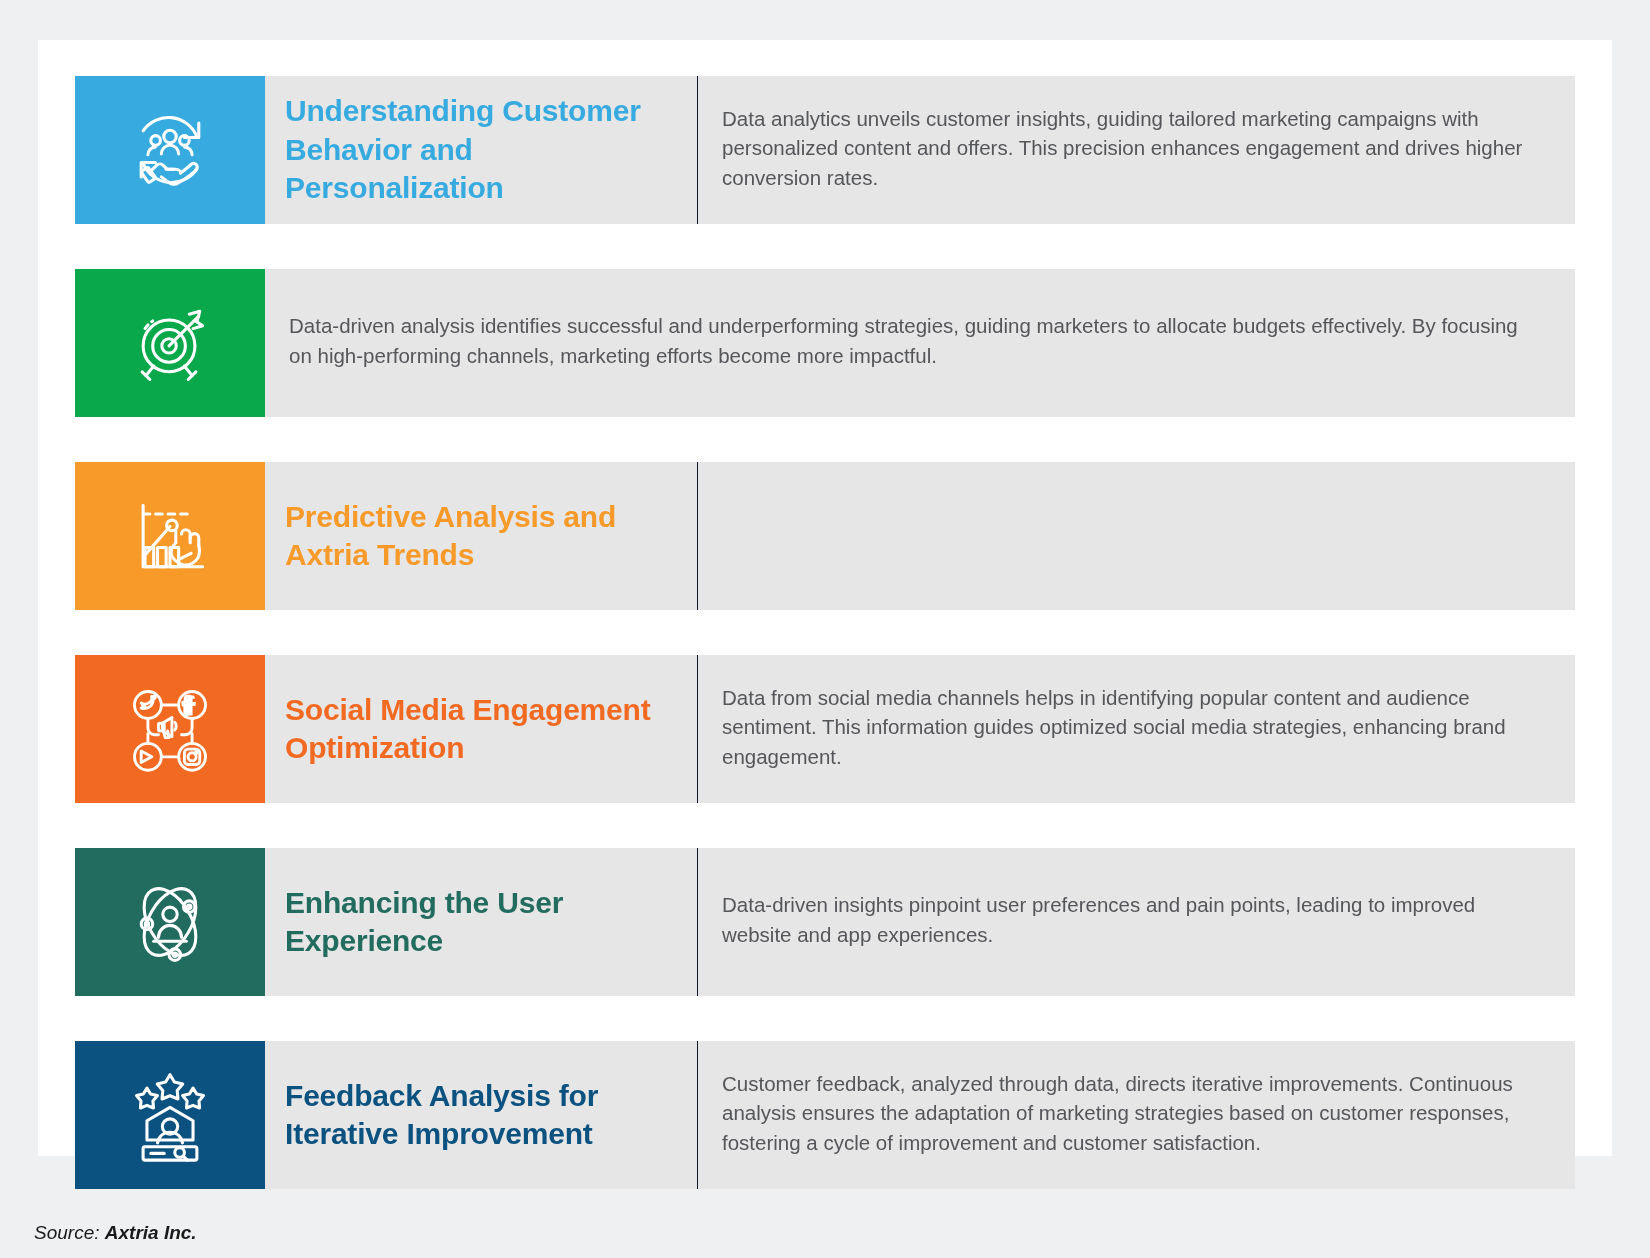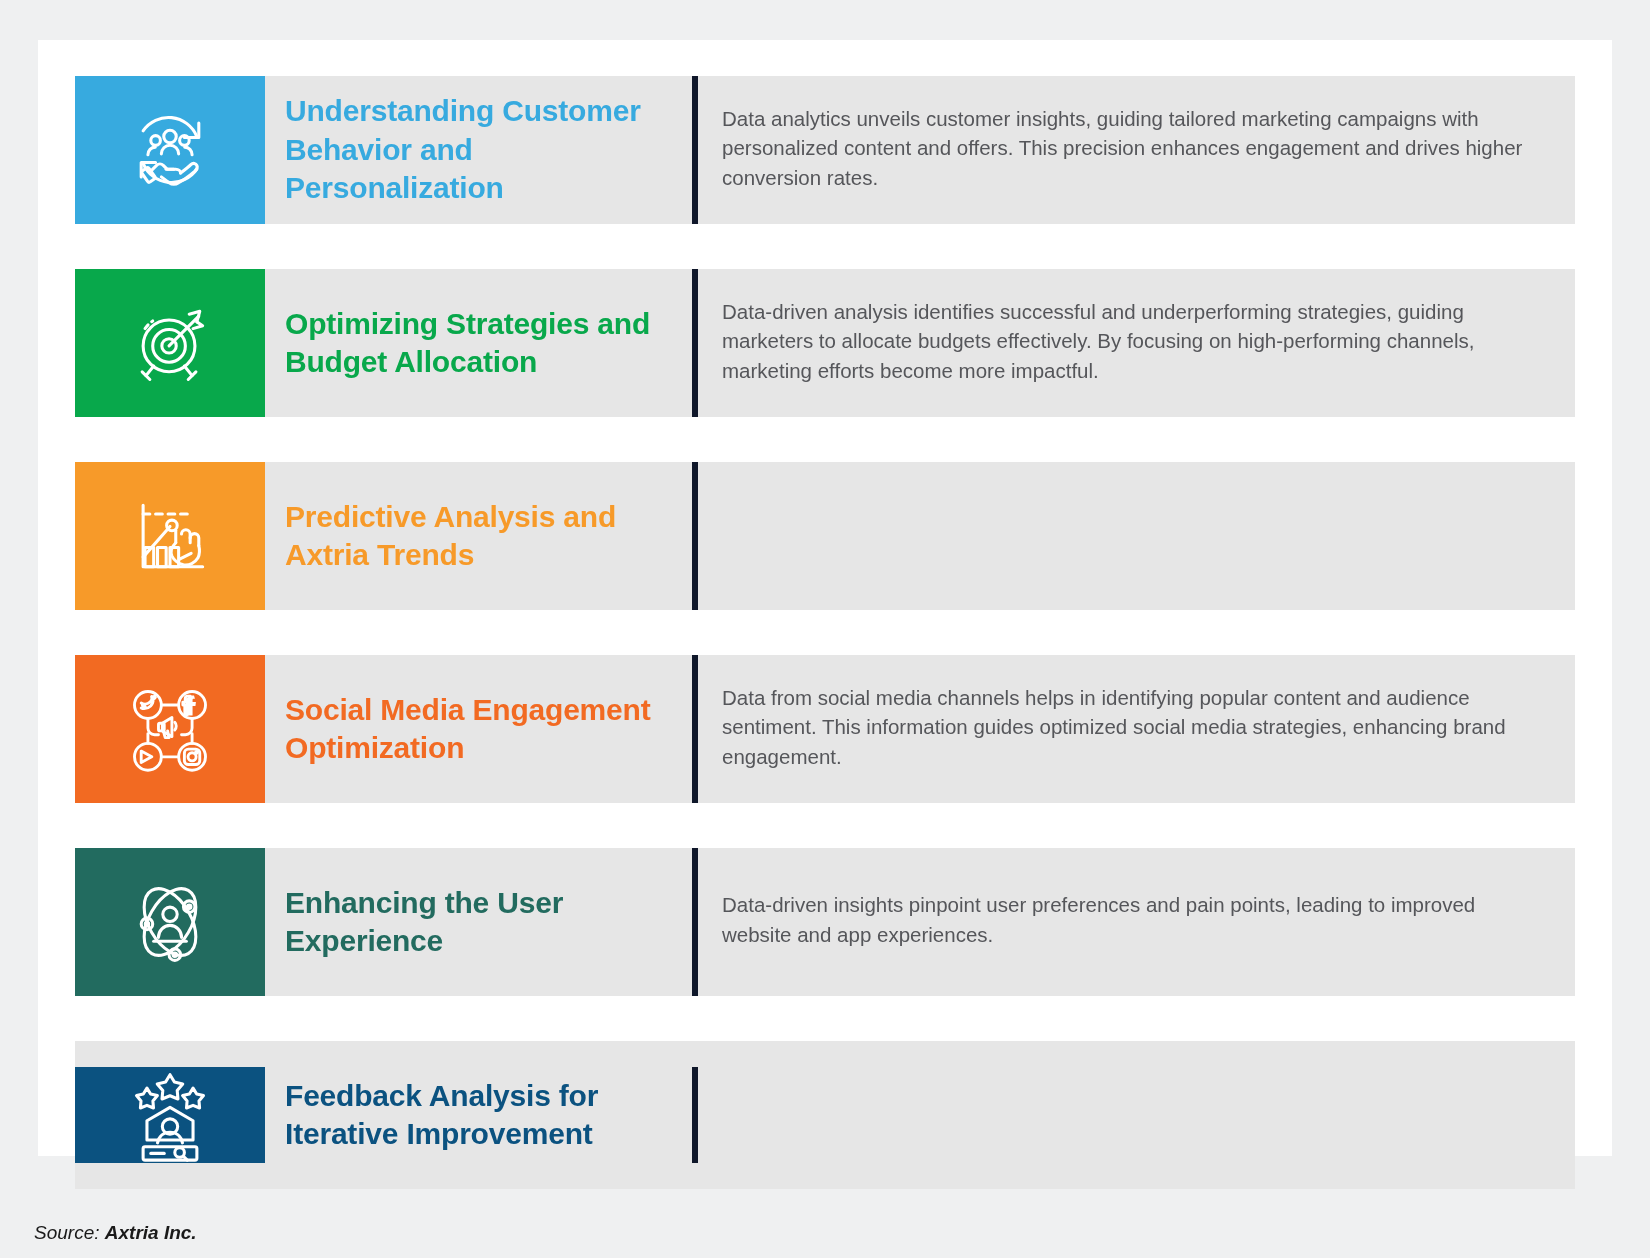--- a/index.html
+++ b/index.html
@@ -36,42 +36,41 @@
   }
   .row {
     display: flex;
     align-items: stretch;
     background: #e6e6e6;
     margin-bottom: 45px;
     min-height: 148px;
   }
   .row:last-child {
     margin-bottom: 0;
-    align-items: center;
   }
   .icon-tile {
     flex: 0 0 190px;
     width: 190px;
     display: flex;
     align-items: center;
     justify-content: center;
   }
   .icon-tile svg {
     width: 96px;
     height: 96px;
     display: block;
   }
   .title-cell {
     flex: 0 0 433px;
     width: 433px;
     display: flex;
     align-items: center;
     padding: 10px 40px 10px 20px;
     box-sizing: border-box;
-    border-right: 6px solid #0f172a;
+    border-right: 1px solid #0f172a;
   }
   .title-text {
     font-size: 30px;
     font-weight: bold;
     line-height: 1.28;
     letter-spacing: -0.2px;
   }
   .desc-cell {
     flex: 1 1 auto;
     display: flex;
@@ -144,23 +143,20 @@
               <path d="M24 35a30 30 0 0 1 8-8" stroke-dasharray="5 5"></path>
               <path d="M49 53L80 22"></path>
               <path d="M70 20l11-3-3 11"></path>
               <path d="M78 28l6 4-10 3"></path>
               <path d="M33 74l-8 10"></path>
               <path d="M65 74l8 10"></path>
               <path d="M21 80l8 8"></path>
               <path d="M77 80l-8 8"></path>
             </svg>
           </span>
-        </div>
-        <div class="title-cell">
-          <div class="title-text" style="color:#08a84b">Optimizing Strategies and Budget Allocation</div>
         </div>
         <div class="desc-cell">
           <div class="desc-text">Data-driven analysis identifies successful and underperforming strategies, guiding marketers to allocate budgets effectively. By focusing on high-performing channels, marketing efforts become more impactful.</div>
         </div>
       </div>
 
       <div class="row">
         <div class="icon-tile" style="background:#f79a29">
           <span>
             <svg viewBox="0 0 100 100" fill="none" stroke="#ffffff" stroke-width="3.2" stroke-linecap="round" stroke-linejoin="round">
@@ -259,20 +255,23 @@
               <rect x="22" y="83" width="56" height="14" rx="2"></rect>
               <path d="M30 90h14"></path>
               <circle cx="60" cy="89" r="5"></circle>
               <path d="M64 93l4 4"></path>
             </svg>
           </span>
         </div>
         <div class="title-cell">
           <div class="title-text" style="color:#0b5280">Feedback Analysis for Iterative Improvement</div>
         </div>
+        <div class="desc-cell">
+          <div class="desc-text">Customer feedback, analyzed through data, directs iterative improvements. Continuous analysis ensures the adaptation of marketing strategies based on customer responses, fostering a cycle of improvement and customer satisfaction.</div>
+        </div>
       </div>
 
     </div>
   </div>
 
   <div class="source">
     <span>Source:</span>
     <b>Axtria Inc.</b>
   </div>
 </div>

